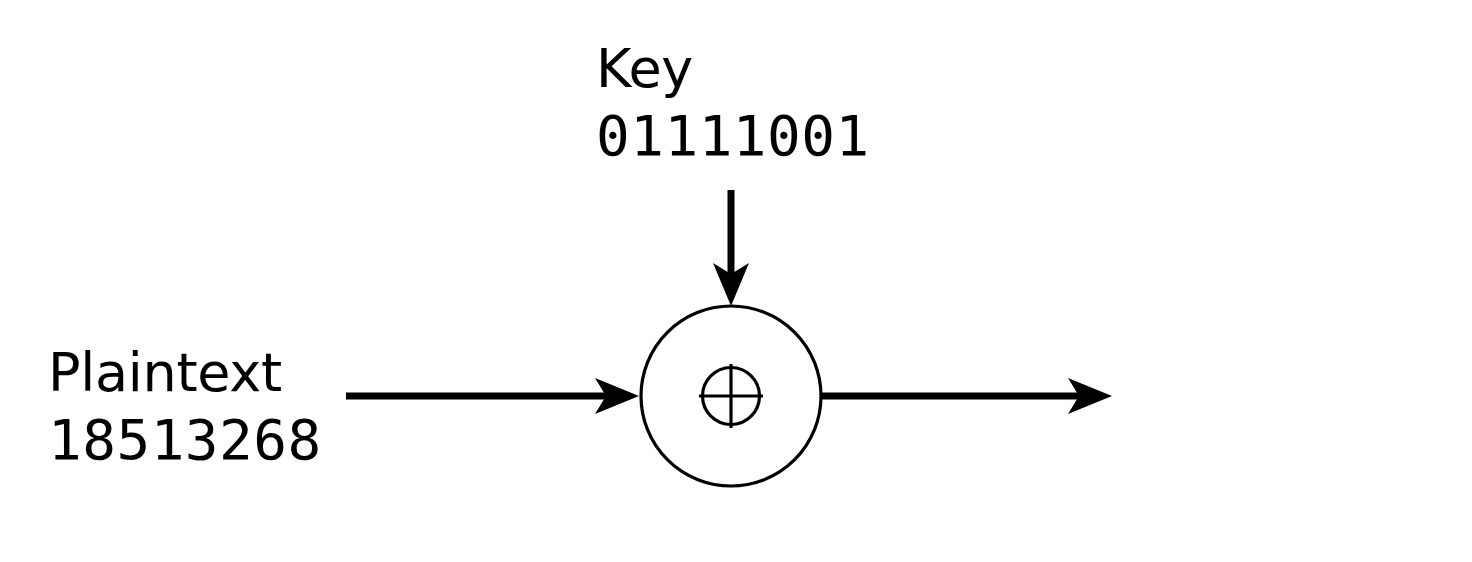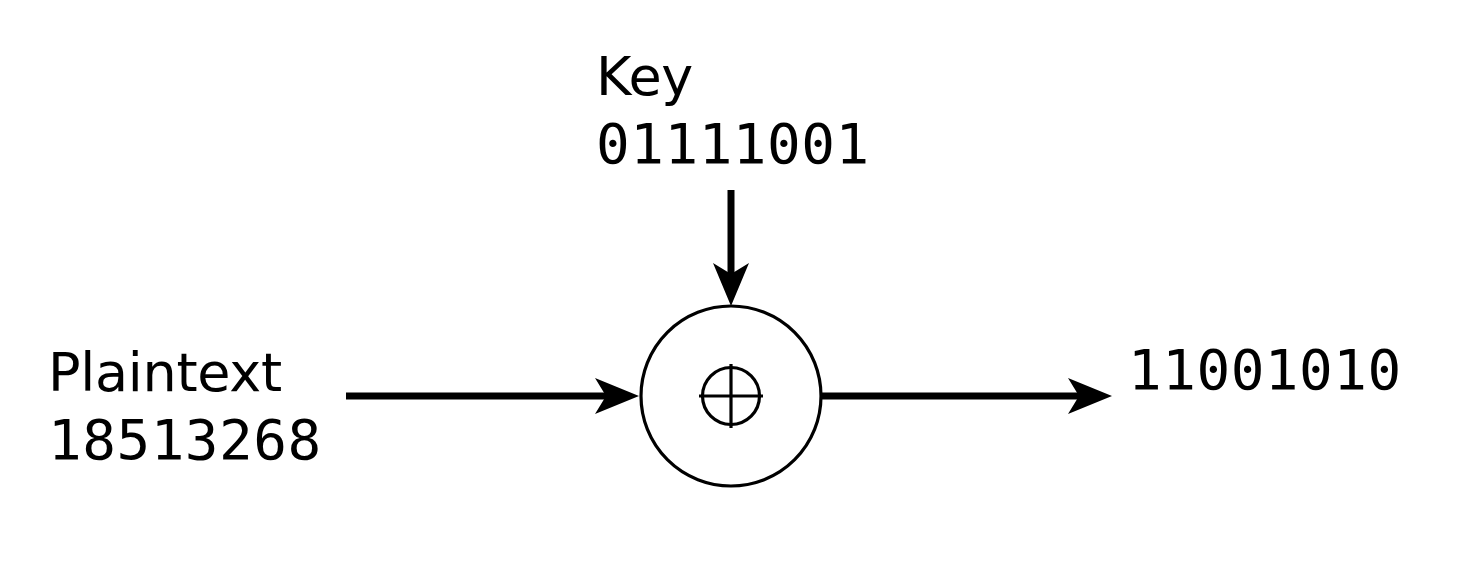--- a/index.html
+++ b/index.html
@@ -30,34 +30,33 @@
     color: #000000;
     white-space: nowrap;
     user-select: none;
   }
   .label-word {
     font-family: "DejaVu Sans", "Liberation Sans", sans-serif;
     font-size: 54px;
     font-weight: 400;
     letter-spacing: -0.3px;
     display: block;
-    margin-top: 8px;
   }
   .label-bits {
     font-family: "DejaVu Sans Mono", "Liberation Mono", monospace;
     font-size: 56px;
     font-weight: 400;
     letter-spacing: 0.5px;
     display: block;
     margin-top: 12px;
   }
   
   #label-plaintext {
     left: 48px;
-    top: 338px;
+    top: 346px;
     text-align: left;
   }
   #label-key {
     left: 596px;
     top: 42px;
     text-align: left;
   }
   #label-ciphertext {
     left: 1128px;
     top: 330px;
@@ -103,16 +102,15 @@
     <span class="label-word">Plaintext</span>
     <span class="label-bits">18513268</span>
   </div>
 
   <div class="label-group" id="label-key">
     <span class="label-word">Key</span>
     <span class="label-bits">01111001</span>
   </div>
 
   <div class="label-group" id="label-ciphertext">
-    <span class="label-bits">11001010</span>
   </div>
 
 </div>
 
 </body></html>

